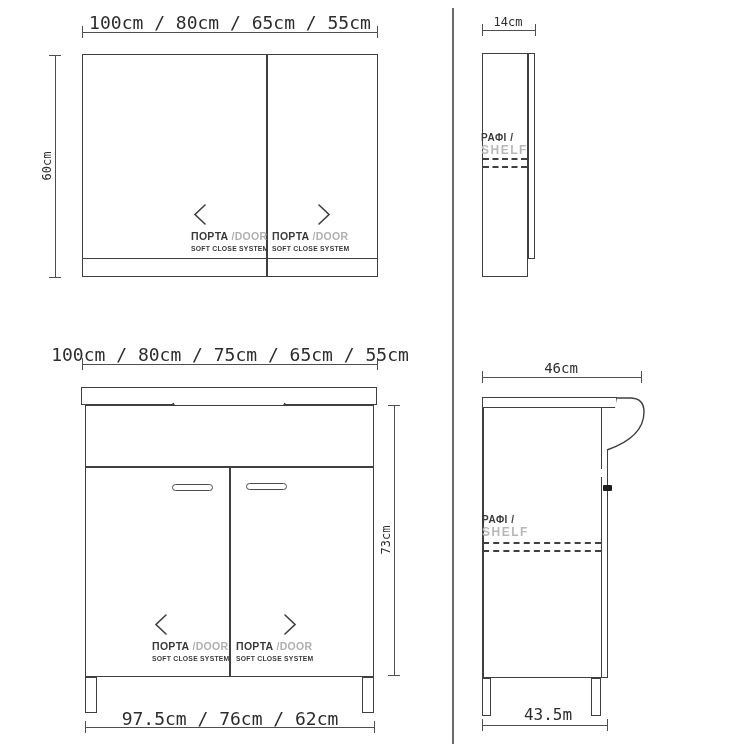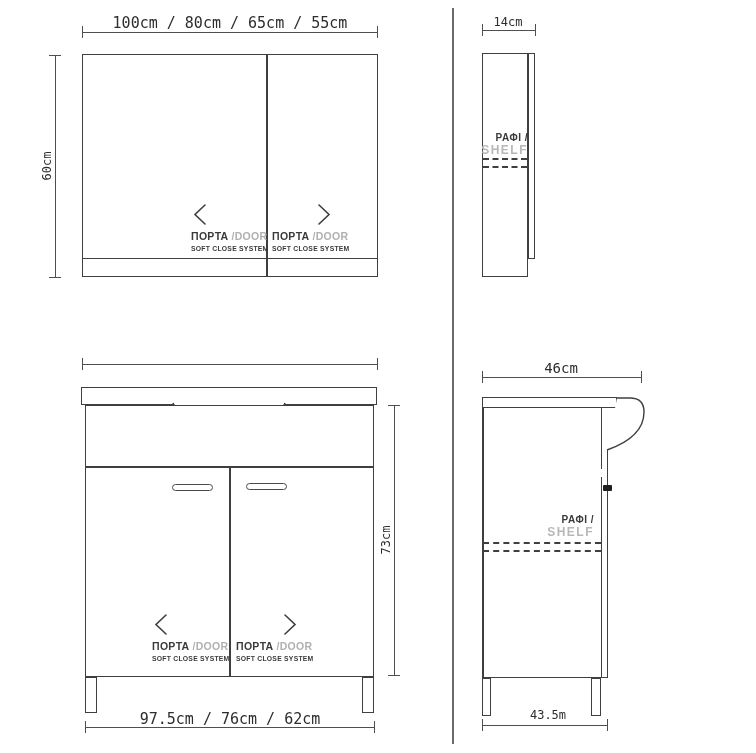--- a/index.html
+++ b/index.html
@@ -15,36 +15,36 @@
   .hline { position:absolute; background:#3f3f3f; height:1.5px; }
   .vline { position:absolute; background:#3f3f3f; width:1.5px; }
   .box  { position:absolute; border:1.5px solid #3f3f3f; background:#fff; }
   .dimline-h { position:absolute; background:#4f4f4f; height:1px; }
   .dimline-v { position:absolute; background:#4f4f4f; width:1px; }
   .tick-v { position:absolute; background:#4f4f4f; width:1px; height:12px; }
   .tick-h { position:absolute; background:#4f4f4f; height:1px; width:12px; }
   .dim-text {
     position:absolute; transform:translateX(-50%);
     font-family:"DejaVu Sans Mono", monospace;
-    font-size:15px; line-height:16px; color:#2d2d2d;
+    font-size:18px; line-height:16px; color:#2d2d2d;
     white-space:pre; letter-spacing:0px;
   }
   .dim-text-v {
     position:absolute; transform:translate(-50%,-50%) rotate(-90deg);
     font-family:"DejaVu Sans Mono", monospace;
     font-size:12px; color:#2d2d2d; white-space:pre;
   }
   .door-label { position:absolute; display:flex; flex-direction:column; }
   .chev { line-height:0; margin-bottom:4px; }
   .chev-l { align-self:flex-start; margin-left:1px; }
   .chev-r { align-self:flex-end; margin-right:6px; }
   .dl-row { white-space:nowrap; font-weight:bold; font-size:10.5px; line-height:13px; letter-spacing:0.3px; color:#3a3a3a; }
   .dl-alt { color:#b0b0b0; margin-left:3px; font-style:normal; }
   .dl-sub { font-weight:bold; font-size:6.8px; letter-spacing:0.25px; color:#3a3a3a; margin-top:2px; white-space:nowrap; }
-  .shelf-label { position:absolute; text-align:right; font-weight:bold; }
+  .shelf-label { position:absolute; text-align:left; font-weight:bold; }
   .shelf-gr { font-size:10px; line-height:13px; color:#3a3a3a; letter-spacing:0.5px; }
   .shelf-en { font-size:12px; line-height:13px; color:#b8b8b8; letter-spacing:1.5px; }
   .dashed { position:absolute; height:0; border-top:2px dashed #3f3f3f; }
   .dot-handle { position:absolute; background:#1f1f1f; border-radius:1px; }
   .handle { position:absolute; border:1.3px solid #4a4a4a; border-radius:3.5px; background:#fff; }
   svg { display:block; }
 </style>
 </head>
 <body>
 
@@ -105,20 +105,21 @@
     </div>
     <div class="dashed" style="left:483px; top:158px; width:44px;"></div>
     <div class="dashed" style="left:483px; top:165.5px; width:44px;"></div>
   </div>
 
   <div class="grp">
 
     <div class="dimline-h" style="left:82px; top:364px; width:295px;"></div>
     <div class="tick-v" style="left:82px; top:358px;"></div>
     <div class="tick-v" style="left:376.5px; top:358px;"></div>
+    <div class="dim-text" style="left:230px; top:347px;">100cm / 80cm / 75cm / 65cm / 55cm</div>
 
     <div class="box" style="left:81px; top:387px; width:296px; height:18px; border-bottom:none;"></div>
     <div class="hline" style="left:81px; top:403.5px; width:92px;"></div>
     <div class="hline" style="left:285px; top:403.5px; width:92px;"></div>
     <svg style="position:absolute; left:172px; top:402px;" width="114" height="36" viewBox="0 0 114 36">
       <path d="M 1 1 C 9 21 30 34 57 34 C 84 34 105 21 113 1" fill="none" stroke="#3f3f3f" stroke-width="1.5"></path>
     </svg>
 
     <div class="box" style="left:85px; top:405px; width:289px; height:272px;"></div>
     <div class="hline" style="left:85px; top:466px; width:289px;"></div>
@@ -186,16 +187,16 @@
     </div>
     <div class="dashed" style="left:483px; top:542px; width:118px;"></div>
     <div class="dashed" style="left:483px; top:549.5px; width:118px;"></div>
 
     <div class="box" style="left:482px; top:678px; width:9px; height:38px; border-width:1.3px;"></div>
     <div class="box" style="left:591px; top:678px; width:9.5px; height:38px; border-width:1.3px;"></div>
 
     <div class="dimline-h" style="left:482px; top:724.5px; width:125.5px;"></div>
     <div class="tick-v" style="left:481.5px; top:719px;"></div>
     <div class="tick-v" style="left:607px; top:719px;"></div>
-    <div class="dim-text" style="left:548px; top:707px; font-size:12px;">43.5m</div>
+    <div class="dim-text" style="left:548px; top:707px; font-size:16px;">43.5m</div>
   </div>
 
 </div>
 
 </body></html>

